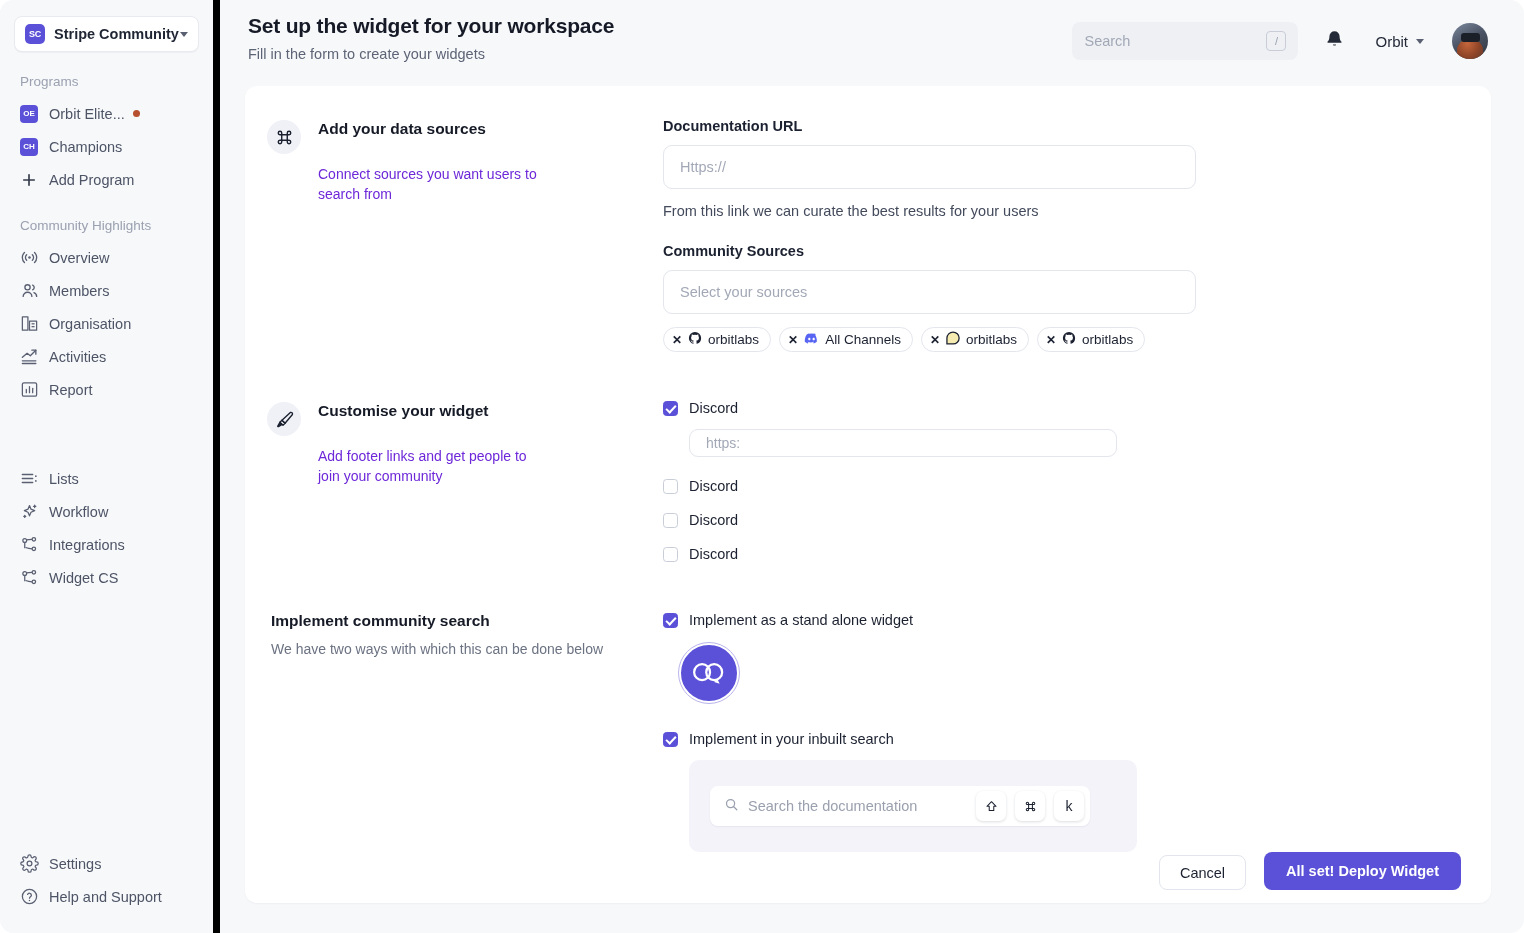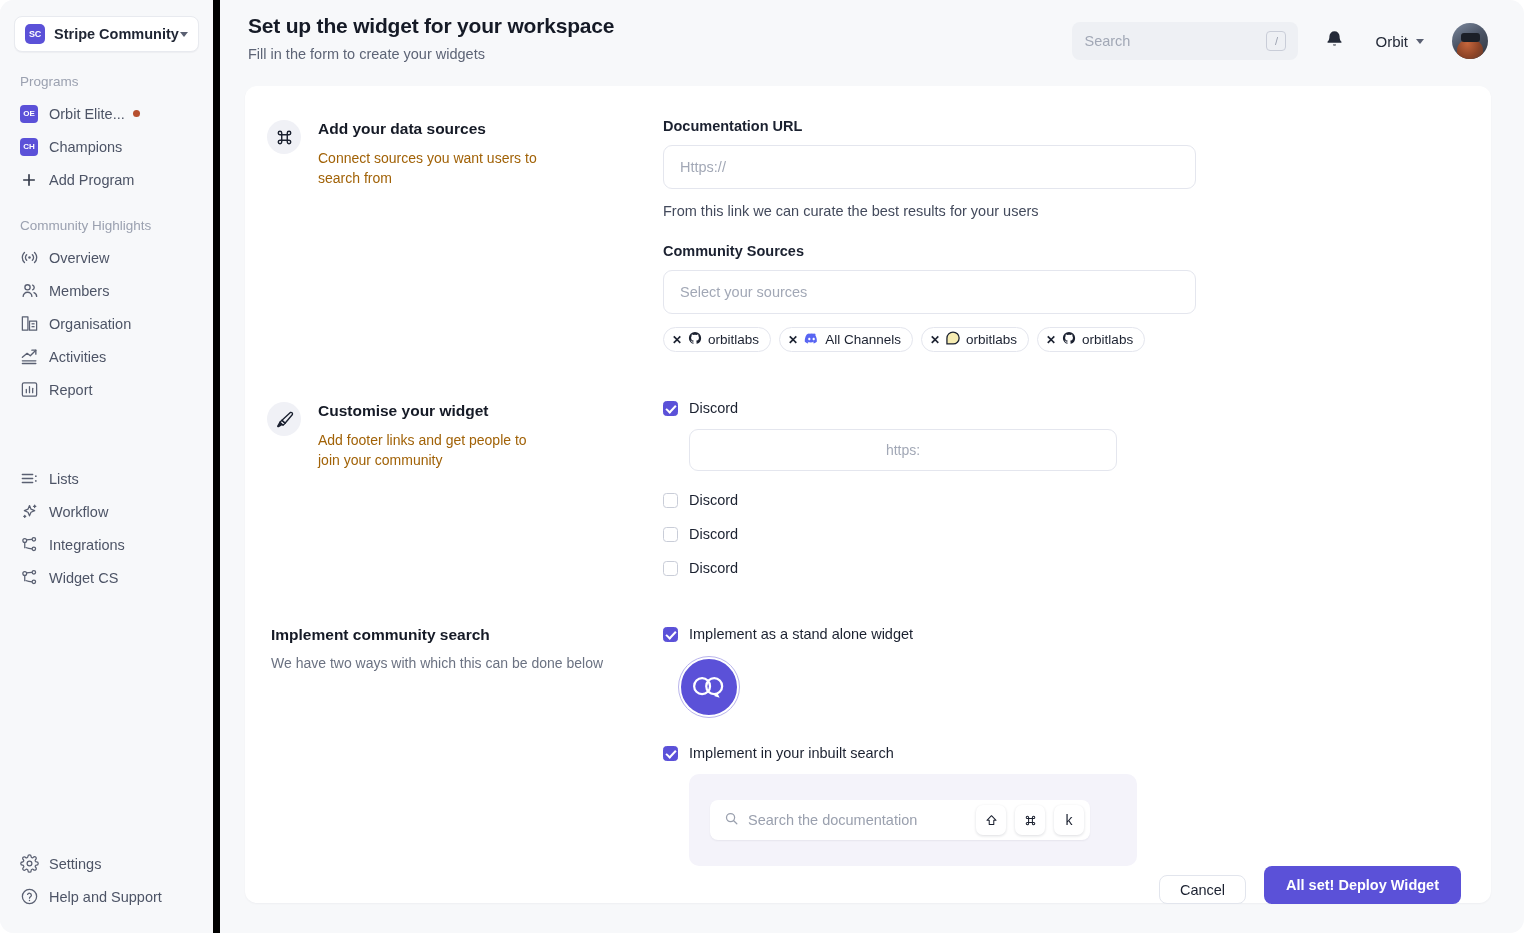--- a/index.html
+++ b/index.html
@@ -205,21 +205,21 @@
   .left-col { width: 396px; flex: 0 0 396px; display: flex; }
   .round-ico {
     width: 34px; height: 34px; border-radius: 50%;
     background: #f0f1f6;
     display: flex; align-items: center; justify-content: center;
     flex: 0 0 34px;
     margin-top: 2px;
   }
   .lc-text { margin-left: 17px; padding-top: 2px; }
   .lc-title { font-size: 15.5px; font-weight: 700; color: #151a26; }
-  .lc-sub { font-size: 14px; color: #a16207; margin-top: 10px; line-height: 1.45; max-width: 230px; }
+  .lc-sub { font-size: 14px; color: #6d28d9; margin-top: 26px; line-height: 1.45; max-width: 230px; }
   .right-col { flex: 1; min-width: 0; }
 
   .field-label { font-size: 14.5px; font-weight: 700; color: #1b2130; }
   .text-input {
     margin-top: 11px;
     height: 44px;
     width: 533px;
     border: 1px solid #e4e6ee;
     border-radius: 9px;
     display: flex; align-items: center;
@@ -263,29 +263,28 @@
     width:4px; height:8px;
     border: solid #fff;
     border-width: 0 2px 2px 0;
     transform: rotate(43deg);
   }
   .cb-label { font-size: 14.5px; color: #1b2130; }
 
   .small-input {
     margin-top: 13px;
     margin-left: 26px;
-    height: 42px;
+    height: 28px;
     width: 428px;
     border: 1px solid #e4e6ee;
     border-radius: 9px;
     display: flex; align-items: center;
     padding: 0 16px;
     font-size: 14px;
     color: #a2a8b6;
-    justify-content: center;
   }
 
   
   .impl-title { font-size: 15.5px; font-weight: 700; color: #151a26; }
   .impl-sub { font-size: 14px; color: #6b7282; margin-top: 11px; }
 
   .bubble-logo {
     width: 60px; height: 60px; border-radius: 50%;
     background: #5b51d8;
     border: 2.5px solid #fff;
@@ -328,21 +327,21 @@
 
   .footer {
     flex: 1;
     display: flex;
     align-items: flex-end;
     justify-content: flex-end;
     gap: 18px;
     padding-bottom: 32px;
   }
   .btn-cancel {
-    height: 29px; padding: 0 20px;
+    height: 35px; padding: 0 20px;
     border: 1px solid #e2e5ed;
     background: #fff;
     border-radius: 8px;
     font-size: 14.5px;
     color: #1b2130;
     cursor: pointer;
     font-family: "Liberation Sans", sans-serif;
   }
   .btn-primary {
     height: 38px; padding: 0 22px;

